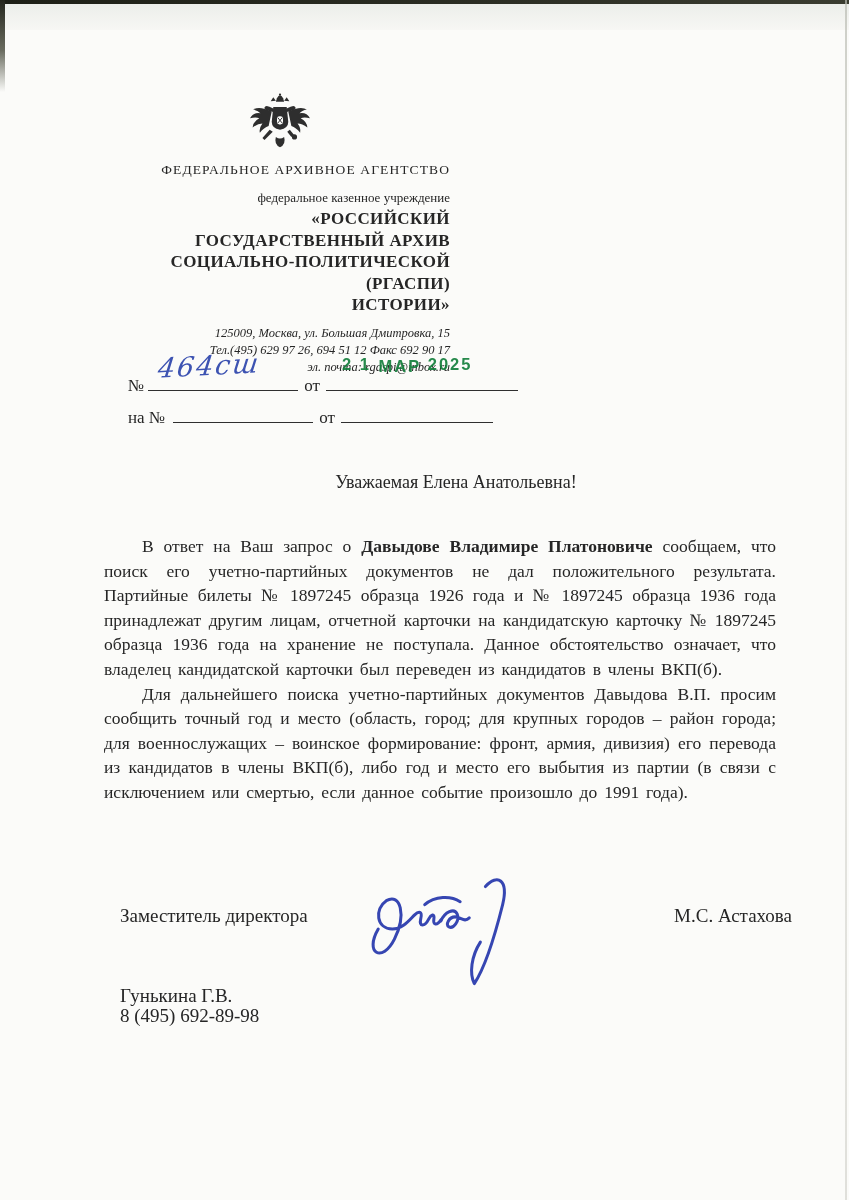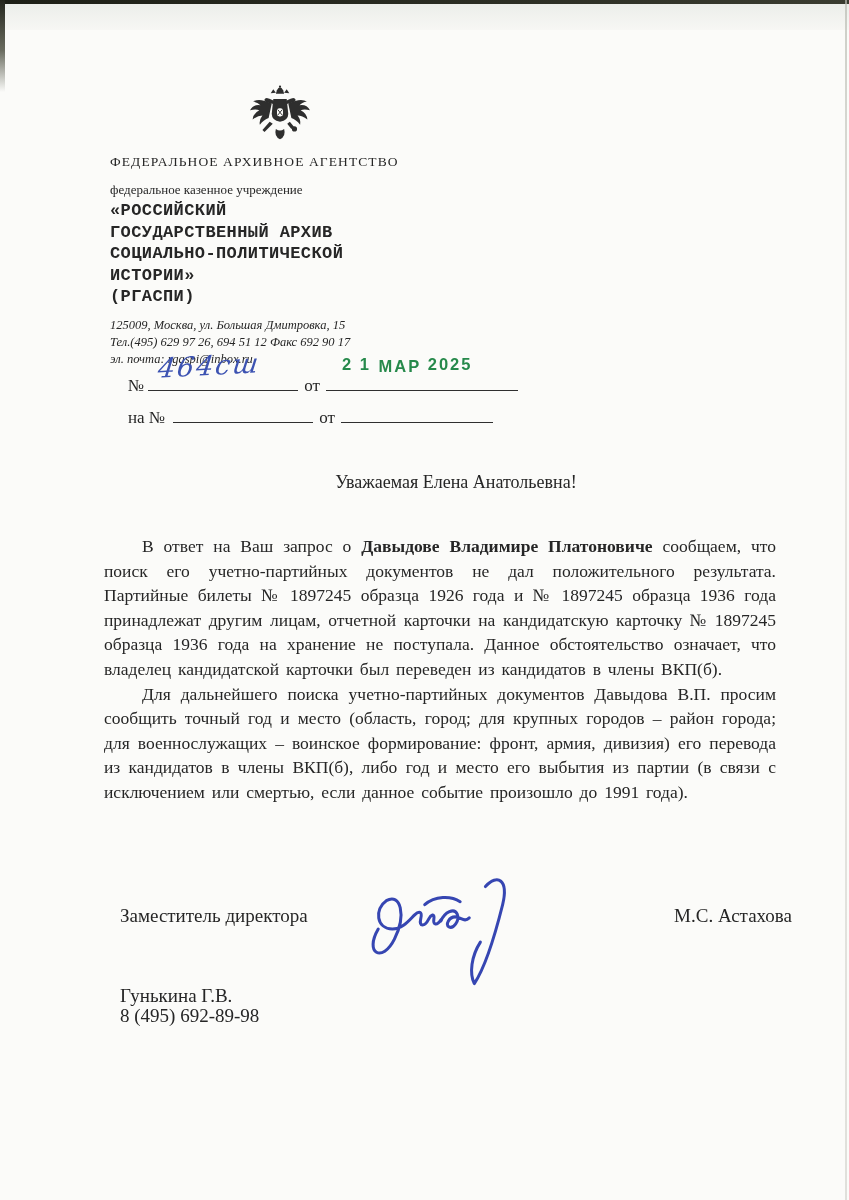--- a/index.html
+++ b/index.html
@@ -11,25 +11,25 @@
     overflow:hidden;
     font-family:"Liberation Serif", serif;
     color:#262626;
   }
   
   .scan-top{position:absolute;left:0;top:0;width:100%;height:4px;background:linear-gradient(to right,#1d1f16,#2c2e24 60%,#3a3c30);}
   .scan-band{position:absolute;left:0;top:4px;width:100%;height:26px;background:linear-gradient(to bottom,#eceeea,#f7f7f4);}
   .scan-corner{position:absolute;left:0;top:0;width:5px;height:92px;background:linear-gradient(to bottom,#23251c,#6a6c60 55%,rgba(120,120,110,0));}
   .scan-right{position:absolute;right:2px;top:0;width:2px;height:100%;background:linear-gradient(to bottom,#b9bbb2,#dcdcd6 30%,#d4d4ce);opacity:.7;}
   
-  .letterhead{position:absolute;left:110px;top:84px;width:340px;text-align:left;}
+  .letterhead{position:absolute;left:110px;top:92px;width:340px;text-align:right;}
   .emblem{width:62px;height:64px;margin:0 auto 6px auto;}
   .agency{font-size:13.5px;letter-spacing:1.1px;margin-top:2px;white-space:nowrap;}
   .orgtype{font-size:13px;margin-top:12px;}
-  .orgname{font-size:17px;font-weight:bold;line-height:21.5px;margin-top:2px;letter-spacing:.4px;font-family:Liberation Mono, monospace;}
+  .orgname{font-size:17px;font-weight:bold;line-height:21.5px;margin-top:2px;letter-spacing:.4px;}
   .addr{font-size:12.5px;font-style:italic;line-height:17px;margin-top:9px;}
   
   .ref{position:absolute;left:128px;top:372px;width:460px;font-size:17px;}
   .ref-row{height:32px;white-space:nowrap;}
   .ul{display:inline-block;border-bottom:1.6px solid #2f2f2f;position:relative;vertical-align:baseline;height:18px;}
   .ul1a{width:150px;margin-left:4px;}
   .ul1b{width:192px;margin-left:6px;}
   .ul2a{width:140px;margin-left:8px;}
   .ul2b{width:152px;margin-left:6px;}
   .ot{margin-left:6px;}
@@ -87,22 +87,22 @@
         <rect x="53" y="45" width="14" height="18" rx="6" fill="#fbfbf9" stroke="#2e2e2e" stroke-width="2.4"></rect>
         <path d="M56 49 l8 10 M64 49 l-8 10" stroke="#2e2e2e" stroke-width="1.8"></path>
       </svg>
     </div>
     <div class="agency">ФЕДЕРАЛЬНОЕ  АРХИВНОЕ АГЕНТСТВО</div>
     <div class="orgtype">федеральное казенное учреждение</div>
     <div class="orgname">
       <div>«РОССИЙСКИЙ</div>
       <div>ГОСУДАРСТВЕННЫЙ АРХИВ</div>
       <div>СОЦИАЛЬНО-ПОЛИТИЧЕСКОЙ</div>
+      <div>(РГАСПИ)</div>
       <div>ИСТОРИИ»</div>
-      <div>(РГАСПИ)</div>
     </div>
     <div class="addr">
       <div>125009, Москва, ул. Большая Дмитровка, 15</div>
       <div>Тел.(495) 629 97 26, 694 51 12 Факс 692 90 17</div>
       <div>эл. почта: rgaspi@inbox.ru</div>
     </div>
   </header>
 
   <section class="ref">
     <div class="ref-row">

